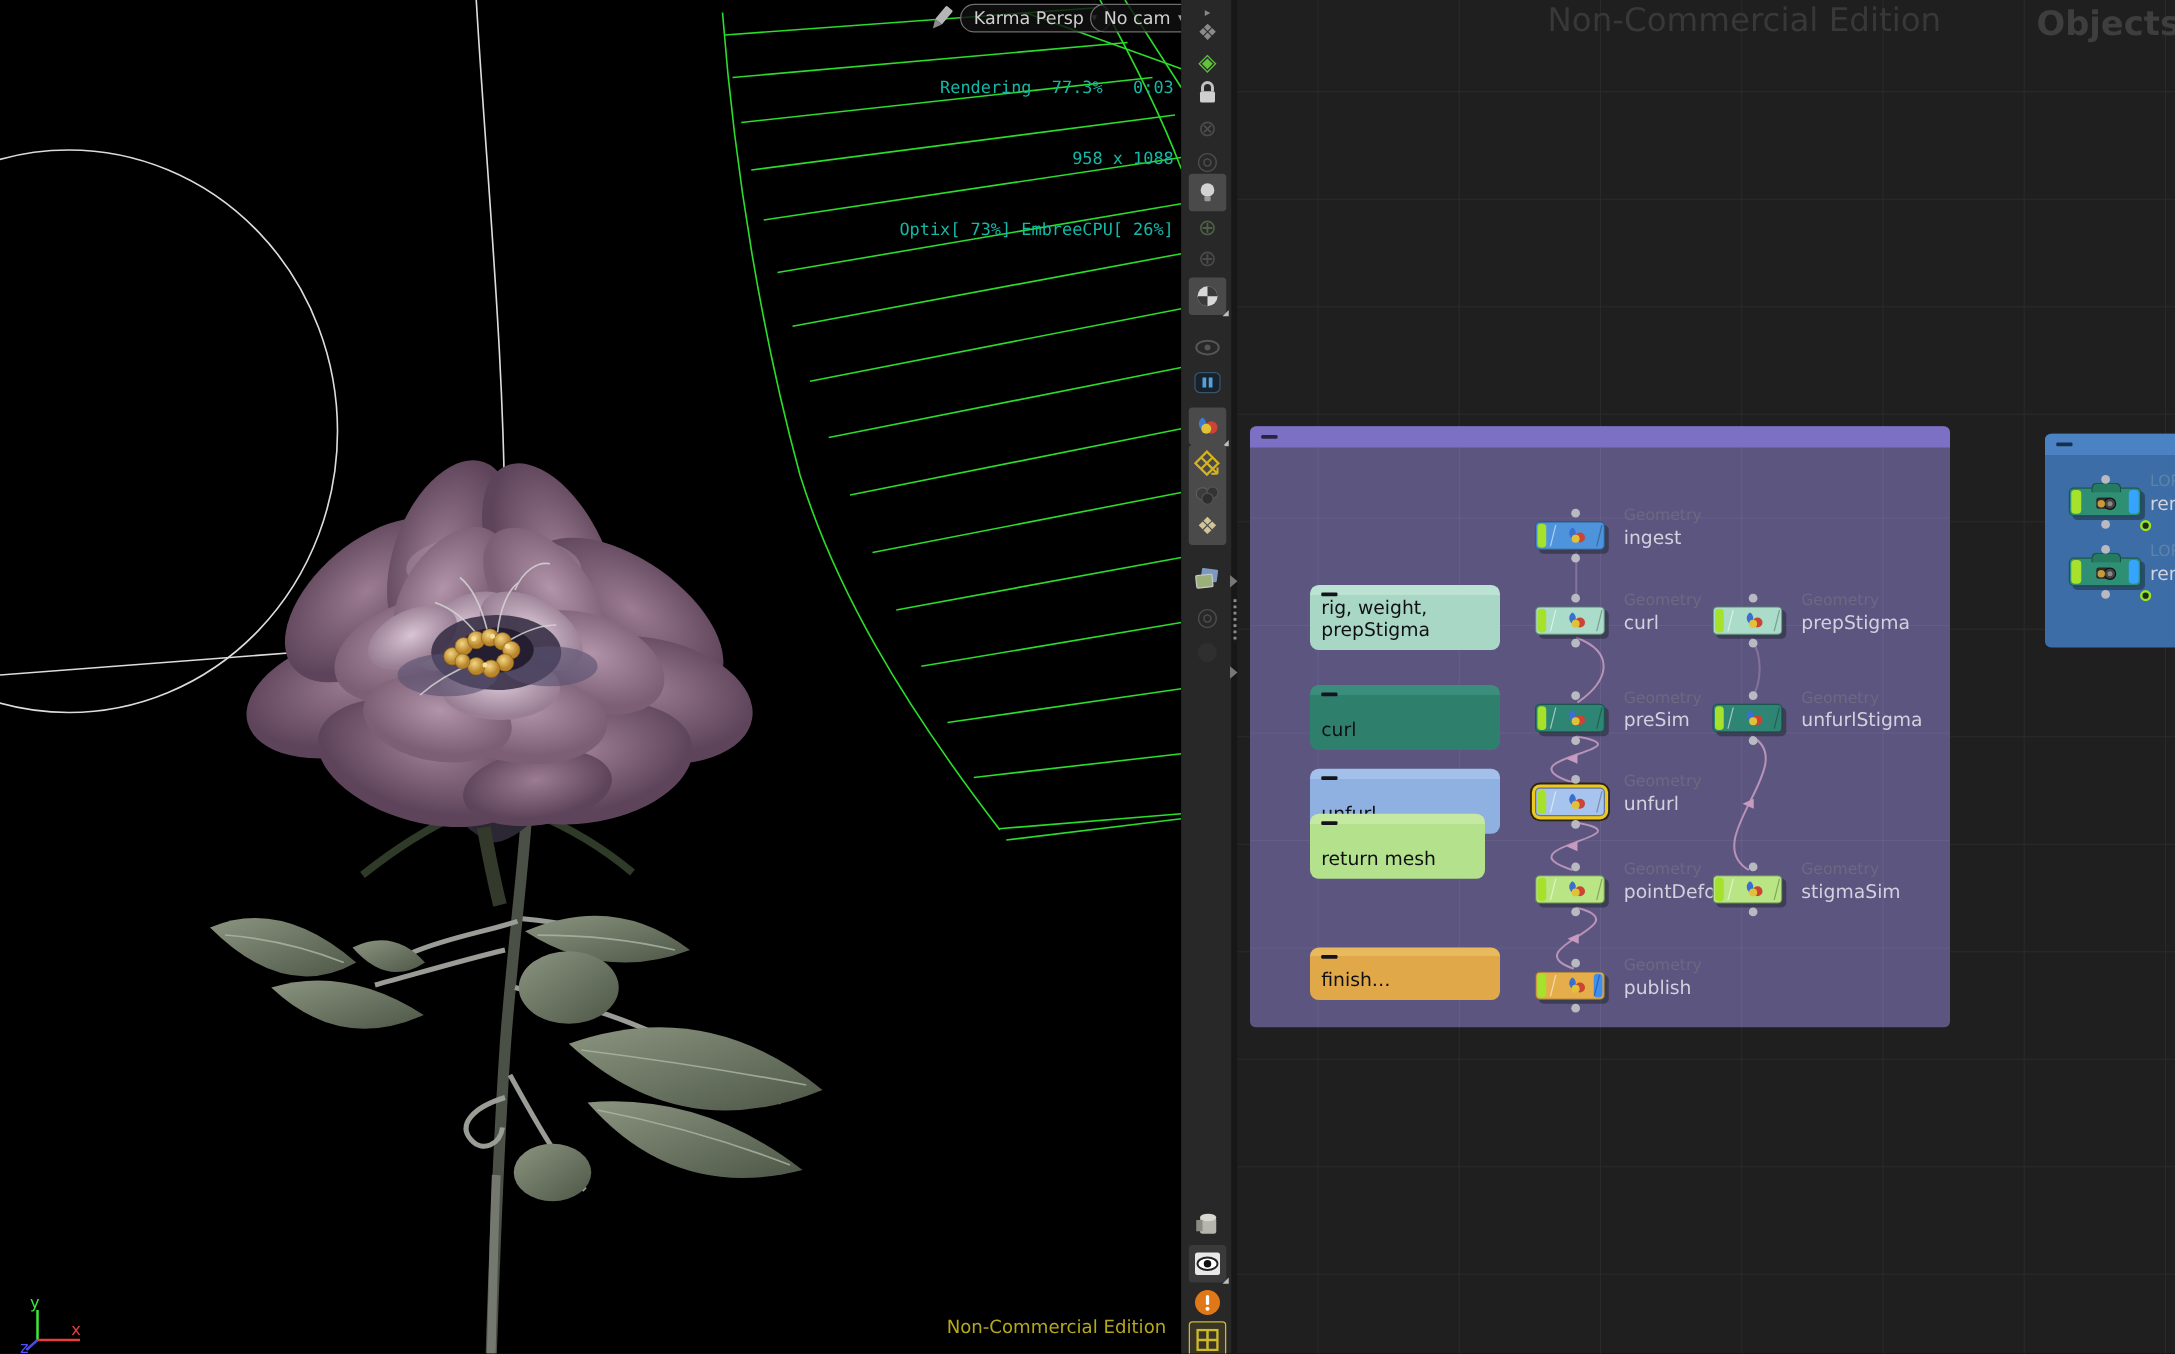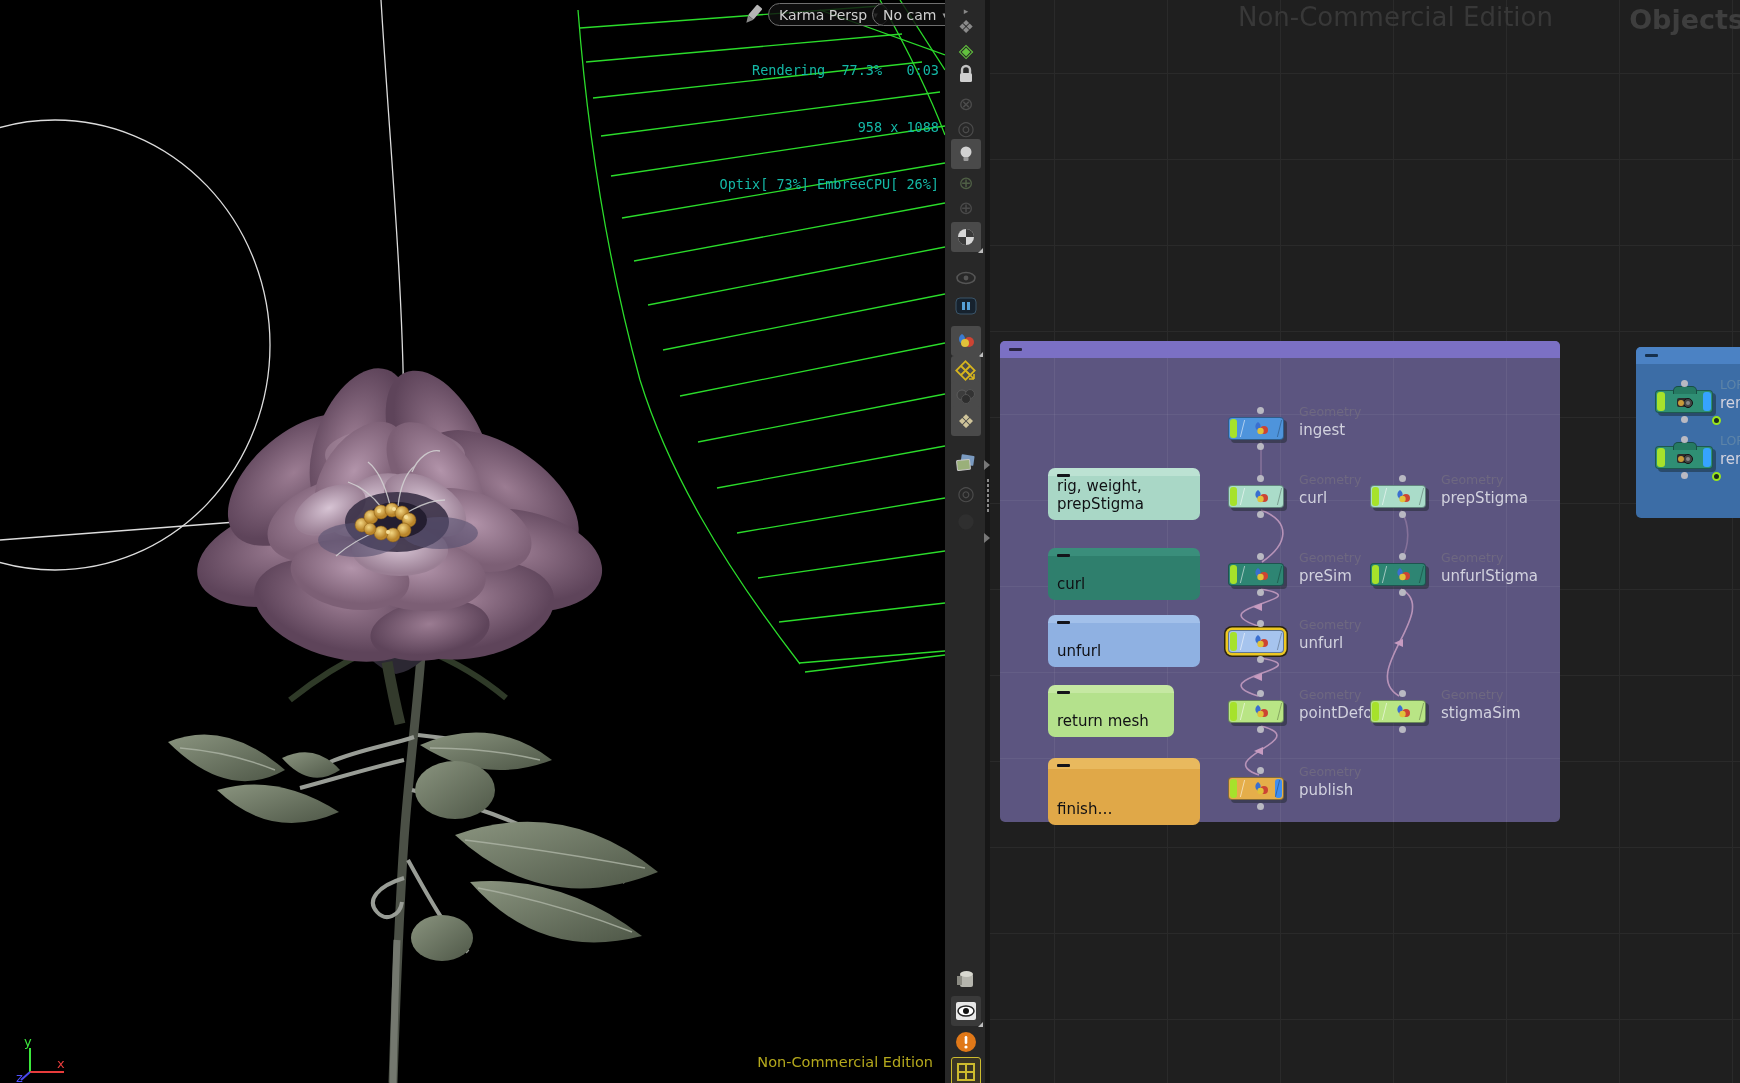--- a/index.html
+++ b/index.html
@@ -400,25 +400,25 @@
       <span class="blabel">rig, weight, prepStigma</span>
     </div>
     <div class="abs backdrop" style="left:58px;top:548px;width:152px;height:52px;background:linear-gradient(#3a8e7b 16%,#2f7f6d 16%)">
       <span class="bdash"></span>
       <span class="blabel">curl</span>
     </div>
     <div class="abs backdrop" style="left:58px;top:615px;width:152px;height:52px;background:linear-gradient(#a2c0ea 16%,#8fb1e2 16%)">
       <span class="bdash"></span>
       <span class="blabel">unfurl</span>
     </div>
-    <div class="abs backdrop" style="left:58px;top:685px;width:126px;height:52px;background:linear-gradient(#c5e8a2 16%,#b4e18c 16%)">
+    <div class="abs backdrop" style="left:58px;top:651px;width:140px;height:52px;background:linear-gradient(#c5e8a2 16%,#b4e18c 16%)">
       <span class="bdash"></span>
       <span class="blabel">return mesh</span>
     </div>
-    <div class="abs backdrop" style="left:58px;top:758px;width:152px;height:67px;background:linear-gradient(#e9b95e 16%,#e0a848 16%)">
+    <div class="abs backdrop" style="left:58px;top:758px;width:152px;height:42px;background:linear-gradient(#e9b95e 16%,#e0a848 16%)">
       <span class="bdash"></span>
       <span class="blabel">finish…</span>
     </div>
 
     <div class="abs node" style="left:238px;top:417px;background:#4e94dc">
       <span class="flag"></span>
       <span class="slash" style="left:13px"></span>
         <span class="slash d" style="left:50px"></span>
       <svg class="nicon" width="18" height="16">
           <path d="M6,1 C9.5,3 9.5,8 6,10 C2.5,8 2.5,3 6,1 Z" fill="#3a6fd0"></path>

